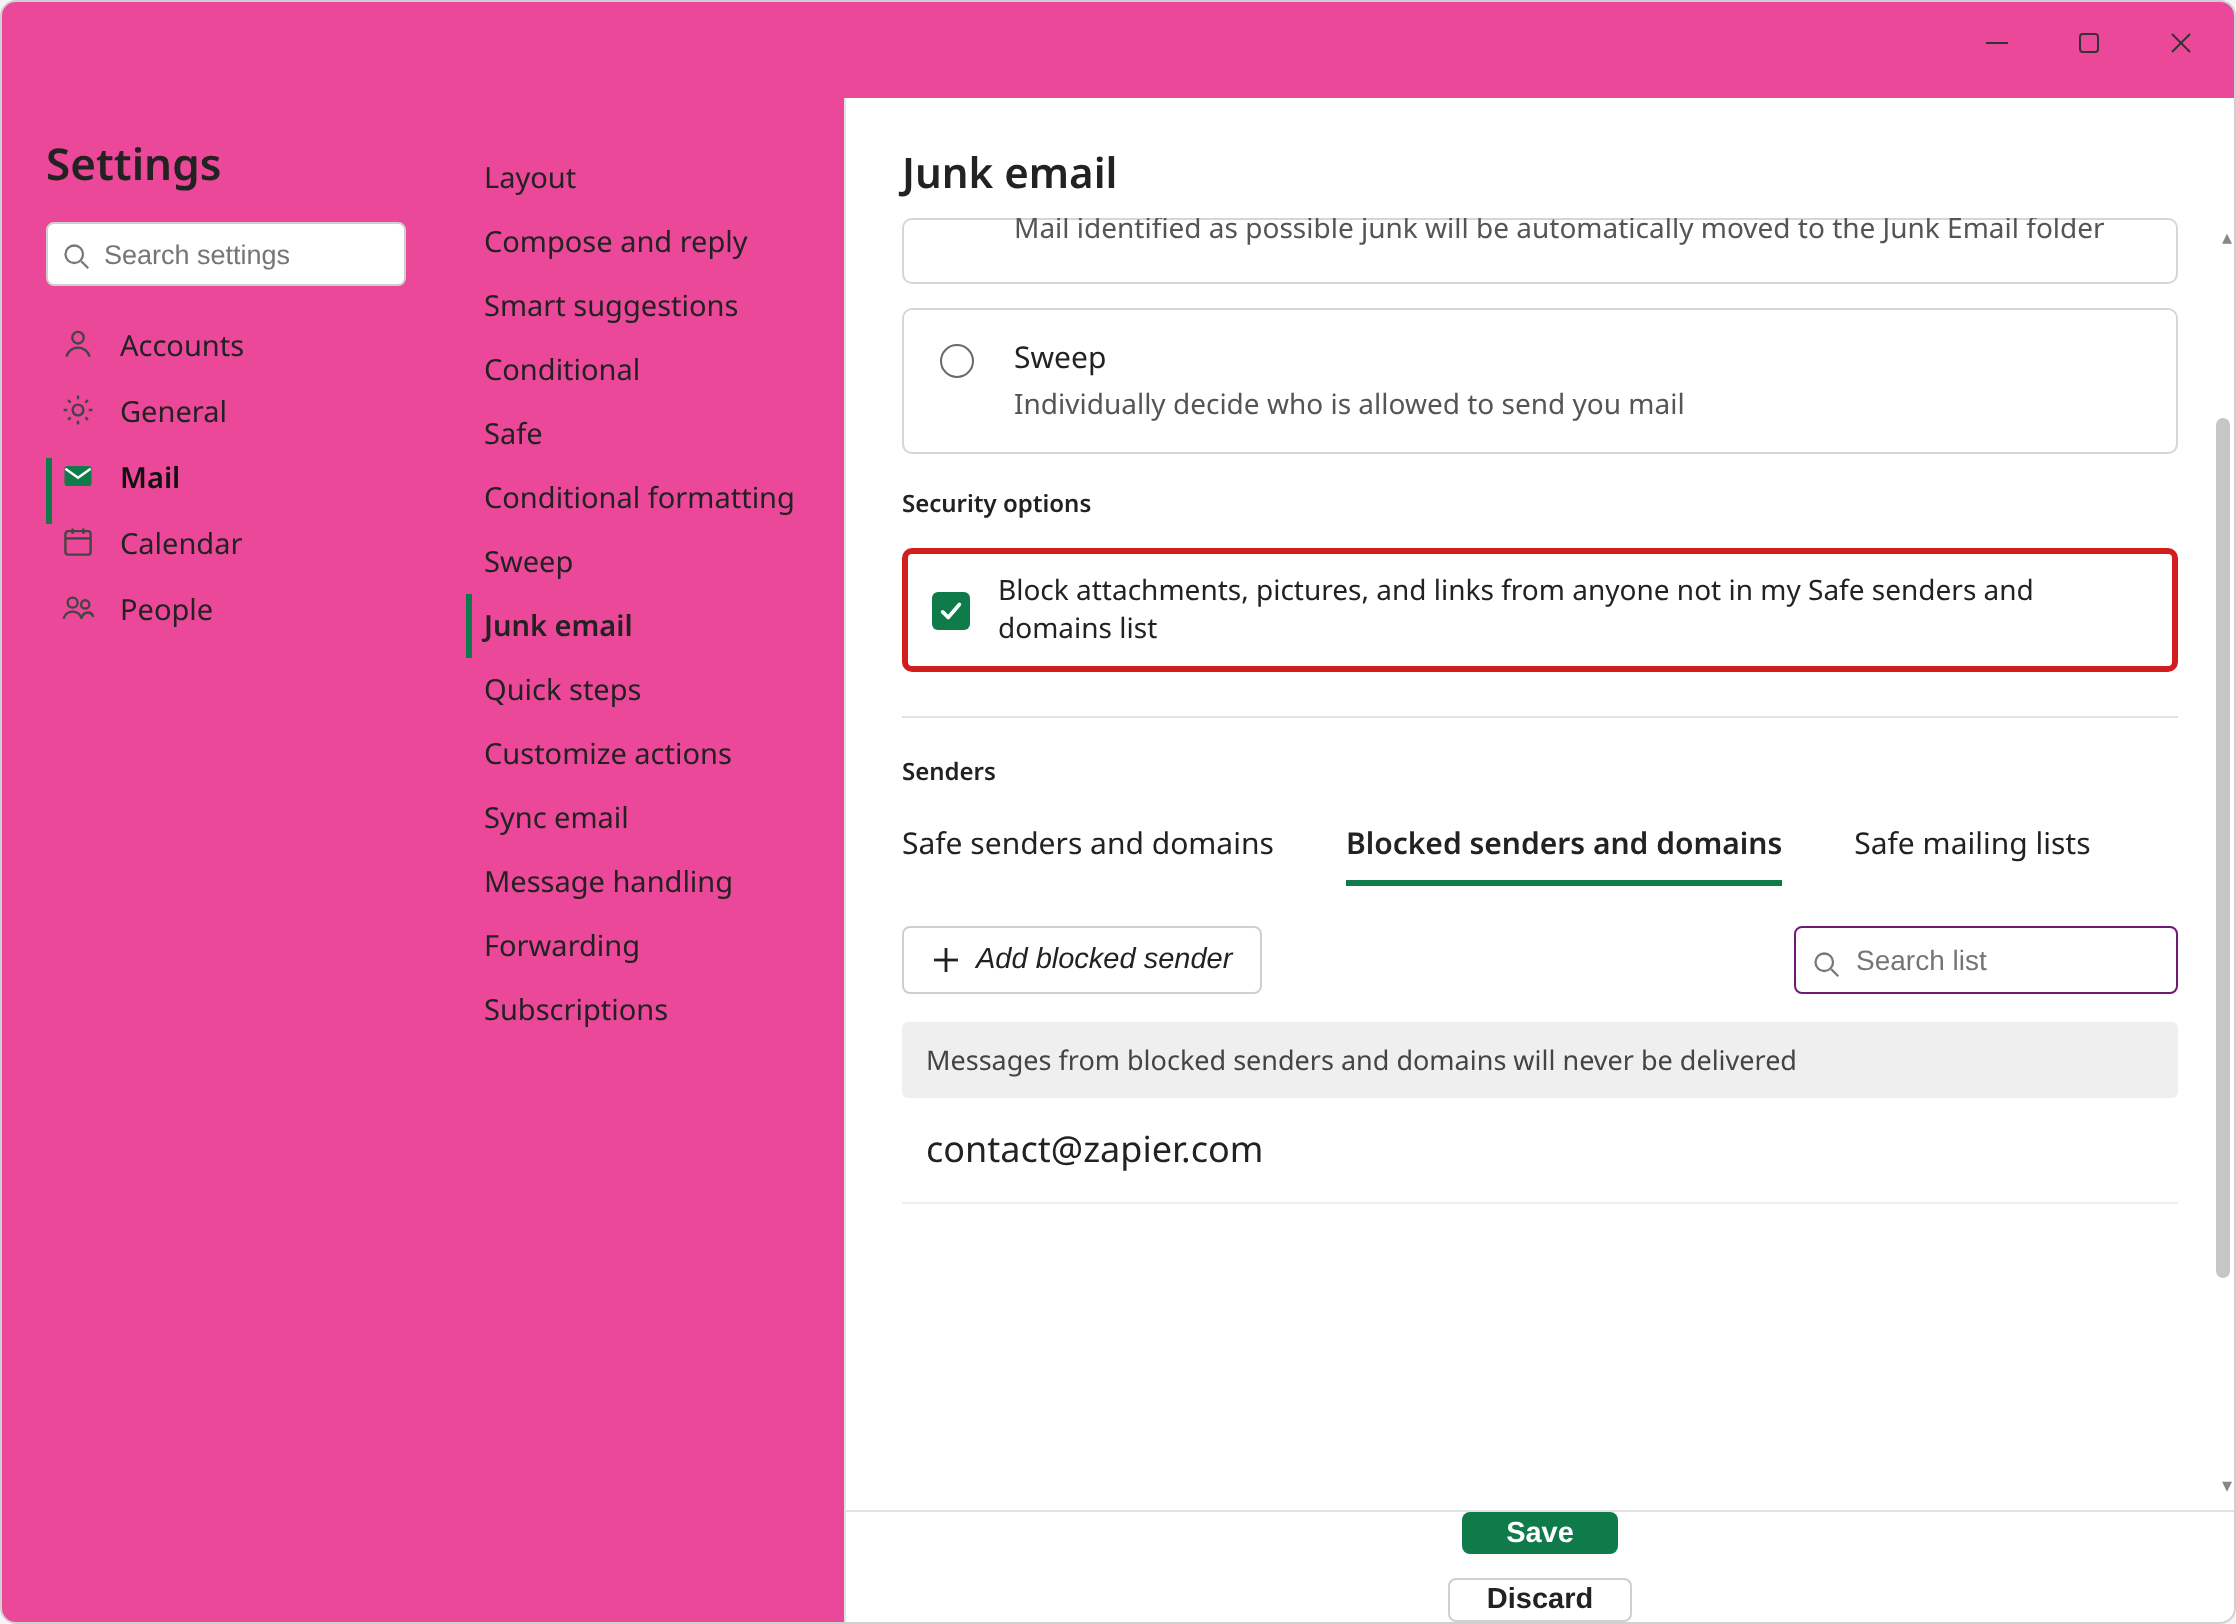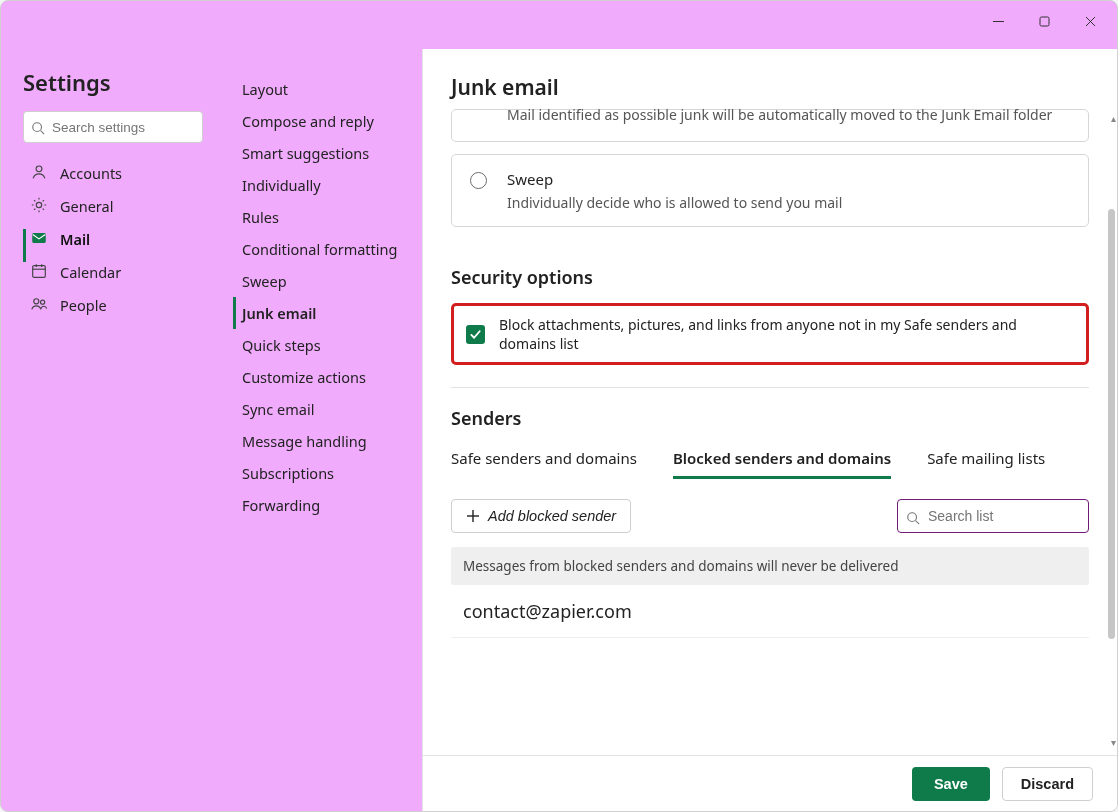--- a/index.html
+++ b/index.html
@@ -1,17 +1,17 @@
 <!DOCTYPE html>
 <html><head>
 <meta charset="utf-8">
 <style>
   * { box-sizing: border-box; margin: 0; padding: 0; }
   html, body { width: 1118px; height: 812px; font-family: "Segoe UI", system-ui, sans-serif; overflow: hidden; background:#f5f5f5;}
-  .window { width:1118px; height:812px; background:#f0abfc; border:1px solid #d0d0d0; border-radius:8px; display:flex; flex-direction:column; overflow:hidden;}
+  .window { width:1118px; height:812px; background:#ec4899; border:1px solid #d0d0d0; border-radius:8px; display:flex; flex-direction:column; overflow:hidden;}
   .titlebar { height:48px; display:flex; justify-content:flex-end; align-items:flex-start; padding:4px 4px 0 0;}
   .win-btn { width:46px; height:32px; display:flex; align-items:center; justify-content:center; color:#333; border-radius:4px;}
   .win-btn svg{width:11px;height:11px;}
   .body { flex:1; display:flex; min-height:0;}
   
   .sidebar-left { width:218px; padding:18px 16px 0 22px; }
   .sidebar-left h1 { font-size:22px; font-weight:600; color:#222;}
   .search-wrap { margin-top:14px; position:relative;}
   .search-wrap input { width:180px; height:32px; border:1px solid #cfcfcf; border-radius:4px; background:#fff; padding:0 10px 0 28px; font-size:13.5px; color:#444;}
   .search-wrap .icon{position:absolute;left:8px;top:7px;color:#777;}
@@ -29,38 +29,38 @@
   .main-header{ padding:24px 28px 8px 28px;}
   .main-header h2{ font-size:21px; font-weight:600; color:#222;}
   .main-scroll{ flex:1; overflow-y:auto; padding:0 28px 0 28px;}
   .card{ border:1px solid #d6d6d6; border-radius:5px; padding:14px 18px; display:flex; gap:20px; align-items:flex-start; margin-bottom:12px;}
   .radio{ width:17px; height:17px; border:1.5px solid #6a6a6a; border-radius:50%; margin-top:3px; flex-shrink:0;}
   .card .title{font-size:15px;color:#222;margin-bottom:4px;}
   .card .desc{font-size:14px;color:#555;}
   .card.truncated{padding:0 18px 14px 18px;}
   .card.truncated .radio{opacity:0;margin-top:0;}
   .card.truncated .desc{color:#555; white-space:nowrap; overflow:hidden; margin-top:-5px;}
-  .section-title{ font-size:18px; font-weight:600; color:#222; margin:38px 0 14px 0;}
+  .section-title{ font-size:12px; font-weight:600; color:#222; margin:16px 0 14px 0;}
   .highlight-row{ border:3px solid #d21e1e; border-radius:5px; padding:9px 12px; display:flex; align-items:center; gap:14px;}
   .chk{ width:19px; height:19px; background:#0f7a4a; border-radius:3px; display:flex; align-items:center; justify-content:center; flex-shrink:0;}
   .chk svg{width:13px;height:13px;color:#fff;}
   .highlight-row span{font-size:14px;color:#222;}
   .divider{height:1px;background:#e3e3e3;margin:22px 0 0 0;}
   .tabs{ display:flex; gap:36px; margin-top:18px;}
   .tab{ font-size:15px; color:#222; padding-bottom:8px; cursor:pointer;}
   .tab.active{ font-weight:600; border-bottom:3px solid #0f7a4a;}
   .toolbar-row{ display:flex; justify-content:space-between; margin-top:20px; gap:12px;}
   .btn-outline{ border:1px solid #cfcfcf; background:#fff; border-radius:4px; height:34px; padding:0 14px; display:flex; align-items:center; gap:8px; font-size:14.5px; color:#222; cursor:pointer;font-style:italic;}
   .btn-outline svg{width:14px;height:14px;}
   .search-list{ position:relative;}
   .search-list input{ width:192px; height:34px; border:1px solid #701a75; border-radius:4px; padding:0 10px 0 30px; font-size:14px;}
   .search-list .icon{position:absolute;left:9px;top:9px;color:#777;}
   .info-strip{ background:#efefef; border-radius:3px; padding:10px 12px; font-size:13.5px; color:#444; margin-top:14px;}
   .sender-row{ padding:14px 12px; font-size:18px; color:#222; border-bottom:1px solid #eee;}
-  .footer{ height:56px; border-top:1px solid #e3e3e3; display:flex; justify-content:flex-end; align-items:center; gap:12px; padding:0 24px; background:#fff;}
+  .footer{ height:56px; border-top:1px solid #e3e3e3; display:flex; justify-content:flex-end; align-items:center; gap:12px; padding:0 24px; background:#fff;flex-direction:column;}
   .btn-primary{ background:#0f7a4a; color:#fff; border:none; border-radius:4px; height:34px; padding:0 22px; font-size:14.5px; font-weight:600; cursor:pointer;}
   .btn-secondary{ background:#fff; color:#222; border:1px solid #cfcfcf; border-radius:4px; height:34px; padding:0 18px; font-size:14.5px; font-weight:600; cursor:pointer;}
   .vscroll{ position:absolute; right:2px; top:160px; width:7px; height:430px; background:#c6c6c6; border-radius:4px;}
   .arrowup{ position:absolute; right:1px; top:62px; font-size:10px; color:#888;}
   .arrowdn{ position:absolute; right:1px; bottom:62px; font-size:10px; color:#888;}
 </style>
 </head>
 <body>
 
 <div class="window">
@@ -144,31 +144,31 @@
             </span>
             <span>People</span>
           </div>
         </div>
     </div>
 
     <div class="sidebar-mid" id="nav2">
         <div class="nav2-item">Layout</div>
         <div class="nav2-item">Compose and reply</div>
         <div class="nav2-item">Smart suggestions</div>
-        <div class="nav2-item">Individually</div>
-        <div class="nav2-item">Rules</div>
+        <div class="nav2-item">Conditional</div>
+        <div class="nav2-item">Safe</div>
         <div class="nav2-item">Conditional formatting</div>
         <div class="nav2-item">Sweep</div>
         <div class="nav2-item active">Junk email</div>
         <div class="nav2-item">Quick steps</div>
         <div class="nav2-item">Customize actions</div>
         <div class="nav2-item">Sync email</div>
         <div class="nav2-item">Message handling</div>
+        <div class="nav2-item">Forwarding</div>
         <div class="nav2-item">Subscriptions</div>
-        <div class="nav2-item">Forwarding</div>
       </div>
 
     <div class="main">
       <div class="main-header">
         <h2>Junk email</h2>
       </div>
       <div class="main-scroll">
         <div id="options-area">
             <div class="card truncated">
               <div class="radio"></div>

